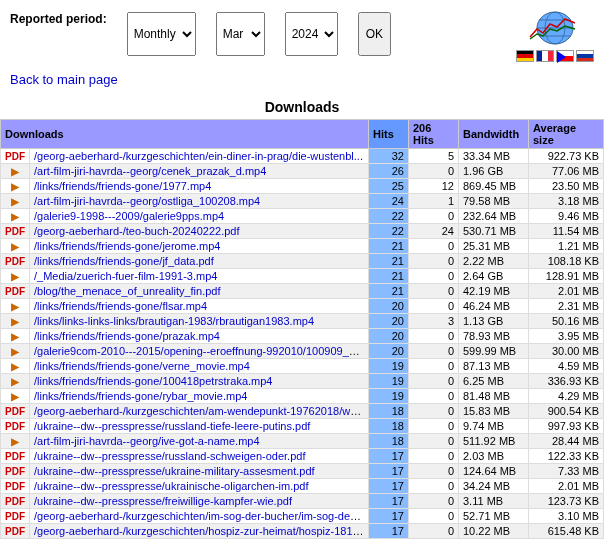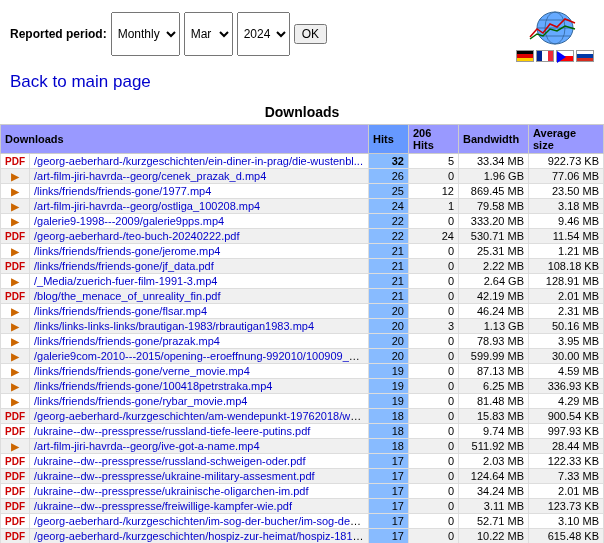--- a/index.html
+++ b/index.html
@@ -3,35 +3,35 @@
   <meta charset="utf-8">
   <style>
     * { margin: 0; padding: 0; box-sizing: border-box; }
     body { font-family: Arial, sans-serif; font-size: 12px; background: #fff; color: #000; width: 604px; }
     
     .top-bar { display: flex; justify-content: space-between; align-items: flex-start; padding: 8px 10px 6px 10px; }
     .top-left { }
     .top-right { display: flex; flex-direction: column; align-items: flex-end; }
     .last-update { display: flex; align-items: center; gap: 6px; margin-bottom: 6px; }
     .label-bold { font-weight: bold; }
-    .reported-period { display: flex; align-items: center; gap: 4px; margin-top: 4px; }
+    .reported-period { display: flex; gap: 20px; margin-top: 4px; }
     
     .logo-area { display: flex; flex-direction: column; align-items: center; }
     .logo-globe { width: 60px; height: 40px; }
     .flags { display: flex; gap: 2px; margin-top: 2px; }
     .flag { width: 18px; height: 12px; border: 1px solid #999; display: inline-block; }
     .flag-de { background: linear-gradient(to bottom, #000 33%, #D00 33%, #D00 66%, #FFCE00 66%); }
     .flag-fr { background: linear-gradient(to right, #002395 33%, #fff 33%, #fff 66%, #ED2939 66%); }
     .flag-ru { background: linear-gradient(to bottom, #fff 33%, #0039A6 33%, #0039A6 66%, #D52B1E 66%); }
     
     select { font-size: 12px; padding: 13px 2px; }
     input[type="submit"] { font-size: 12px; padding: 1px 6px; cursor: pointer; }
     
     .back-link { padding: 4px 10px 8px 10px; }
-    .back-link a { color: #00c; text-decoration: none; font-size: 17px; }
+    .back-link a { color: #00c; text-decoration: none; font-size: 13px; }
     
     .section-title { text-align: center; font-weight: bold; font-size: 14px; padding: 4px 0; }
     
     .downloads-table { width: 100%; border-collapse: collapse; margin: 0; }
     .downloads-table th {
       background: #9999ff;
       border: 1px solid #ccc;
       padding: 2px 4px;
       font-size: 11px;
       font-weight: bold;
@@ -44,21 +44,21 @@
       font-size: 11px;
     }
     .downloads-table tr:nth-child(even) td { background: #f0f0f0; }
     .downloads-table tr:nth-child(odd) td { background: #fff; }
     
     .td-icon { width: 16px; text-align: center; padding: 1px 2px; }
     .td-link { max-width: 280px; overflow: hidden; text-overflow: ellipsis; white-space: nowrap; }
     .td-link a { color: #00c; text-decoration: none; font-size: 11px; }
     .td-hits { text-align: right; width: 40px; }
     .td-206 { text-align: right; width: 50px; }
-    .td-bandwidth { text-align: right; width: 70px; }
+    .td-bandwidth { width: 70px; }
     .td-avgsize { text-align: right; width: 75px; }
     
     .hits-col { background: #8bf !important; }
   </style>
 </head>
 <body>
 
 <div class="top-bar">
   <div class="top-left">
     <div class="reported-period">
@@ -115,21 +115,21 @@
       <th style="background:#6699ff;">Hits</th>
       <th>206 Hits</th>
       <th>Bandwidth</th>
       <th>Average size</th>
     </tr>
   </thead>
   <tbody id="downloads-tbody">
   <tr>
     <td class="td-icon"><span style="color:#c00;font-size:10px;font-weight:bold;">PDF</span></td>
     <td class="td-link"><a href="#">/georg-aeberhard-/kurzgeschichten/ein-diner-in-prag/die-wustenbl...</a></td>
-    <td class="td-hits hits-col" style="background:#aaddff;font-weight:bold;">32</td>
+    <td class="td-hits hits-col" style="background:#aaddff;">32</td>
     <td class="td-206">5</td>
     <td class="td-bandwidth">33.34 MB</td>
     <td class="td-avgsize">922.73 KB</td>
   </tr>
       <tr>
     <td class="td-icon"><span style="color:#c60;font-size:10px;font-weight:bold;">▶</span></td>
     <td class="td-link"><a href="#">/art-film-jiri-havrda--georg/cenek_prazak_d.mp4</a></td>
     <td class="td-hits hits-col" style="background:#aaddff;margin-left:38px;">26</td>
     <td class="td-206">0</td>
     <td class="td-bandwidth">1.96 GB</td>
@@ -149,21 +149,21 @@
     <td class="td-hits hits-col" style="background:#aaddff;">24</td>
     <td class="td-206">1</td>
     <td class="td-bandwidth">79.58 MB</td>
     <td class="td-avgsize">3.18 MB</td>
   </tr>
       <tr>
     <td class="td-icon"><span style="color:#c60;font-size:10px;font-weight:bold;">▶</span></td>
     <td class="td-link"><a href="#">/galerie9-1998---2009/galerie9pps.mp4</a></td>
     <td class="td-hits hits-col" style="background:#aaddff;">22</td>
     <td class="td-206">0</td>
-    <td class="td-bandwidth">333.20 MB</td>
+    <td class="td-bandwidth">232.64 MB</td>
     <td class="td-avgsize">9.46 MB</td>
   </tr>
       <tr>
     <td class="td-icon"><span style="color:#c00;font-size:10px;font-weight:bold;">PDF</span></td>
     <td class="td-link"><a href="#">/georg-aeberhard-/teo-buch-20240222.pdf</a></td>
     <td class="td-hits hits-col" style="background:#aaddff;">22</td>
     <td class="td-206">24</td>
     <td class="td-bandwidth">530.71 MB</td>
     <td class="td-avgsize">11.54 MB</td>
   </tr>

